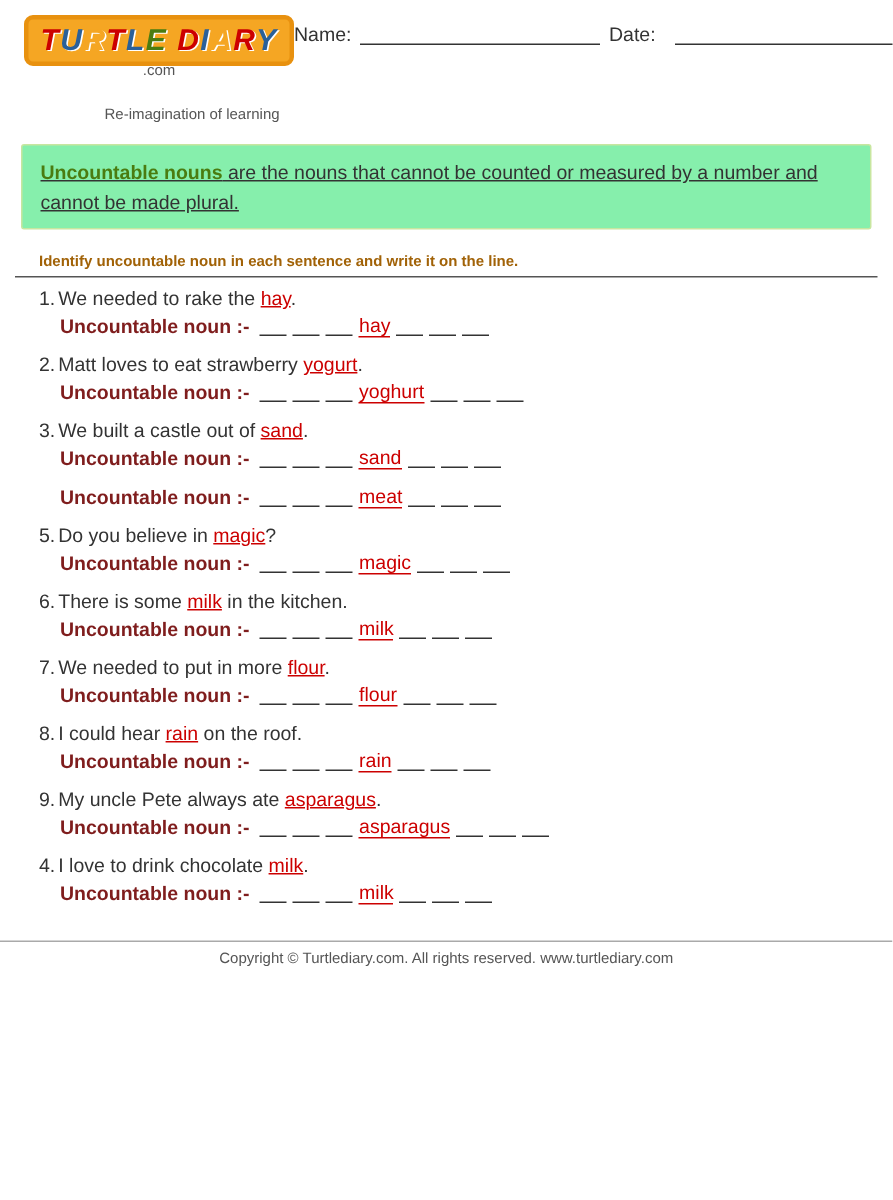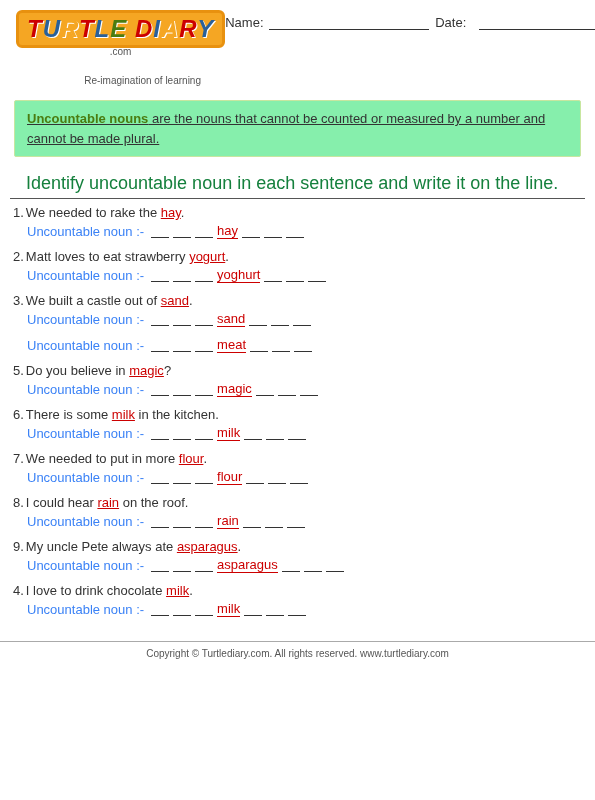--- a/index.html
+++ b/index.html
@@ -22,21 +22,21 @@
     .logo-area {
       display: flex;
       flex-direction: column;
       align-items: center;
     }
     .logo-box {
       background: #f5a623;
       border: 3px solid #e8910f;
       border-radius: 6px;
       padding: 4px 8px;
-      font-size: 24px;
+      font-size: 20px;
       font-weight: 900;
       font-style: italic;
       color: #2a6099;
       letter-spacing: 1px;
       text-shadow: 1px 1px 0 #fff;
       line-height: 1;
       text-align: center;
     }
     .logo-com {
       font-size: 10px;
@@ -100,30 +100,30 @@
       text-decoration: underline;
     }
     .info-box .bold-green {
       font-weight: bold;
       color: #4a7c10;
     }
 
     
     .instructions {
       padding: 8px 16px 4px 16px;
-      font-size: 18px;
-      font-weight: normal;
-      color: #15803d;
+      font-size: 10px;
+      font-weight: bold;
+      color: #a16207;
       border-bottom: 1.5px solid #555;
       margin: 0 10px;
     }
 
     
     .exercises {
-      padding: 6px 3px;
+      padding: 6px 16px;
     }
     .exercise-item {
       margin-bottom: 10px;
     }
     .sentence-line {
       font-size: 13px;
       margin-bottom: 3px;
       margin-left: 10px;
     }
     .sentence-line .num {
@@ -134,22 +134,22 @@
       color: #cc0000;
     }
     .answer-line {
       display: flex;
       align-items: center;
       gap: 2px;
       margin-left: 24px;
       font-size: 13px;
     }
     .answer-label {
-      font-weight: normal;
-      color: #3b82f6;
+      font-weight: bold;
+      color: #7f1d1d;
       white-space: nowrap;
       margin-right: 4px;
     }
     .blank {
       display: inline-block;
       border-bottom: 1px solid #333;
       width: 18px;
       height: 14px;
       margin: 0 1px;
     }

